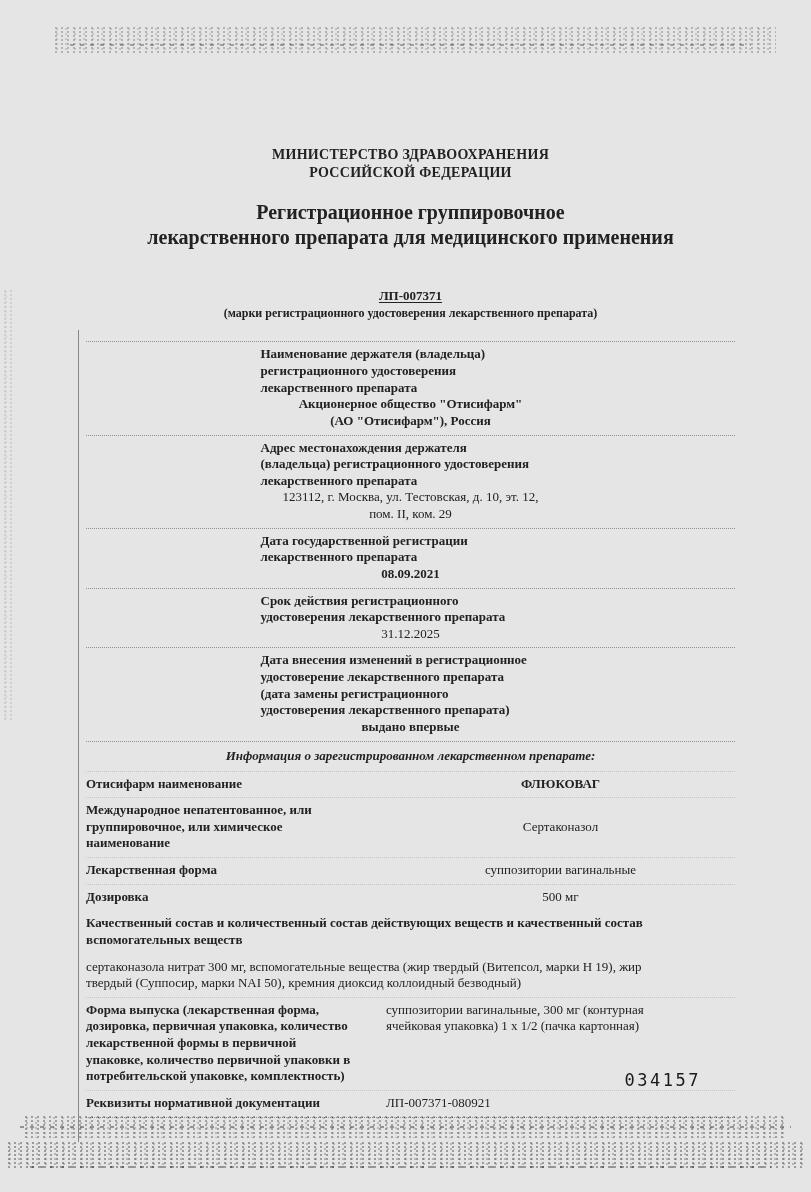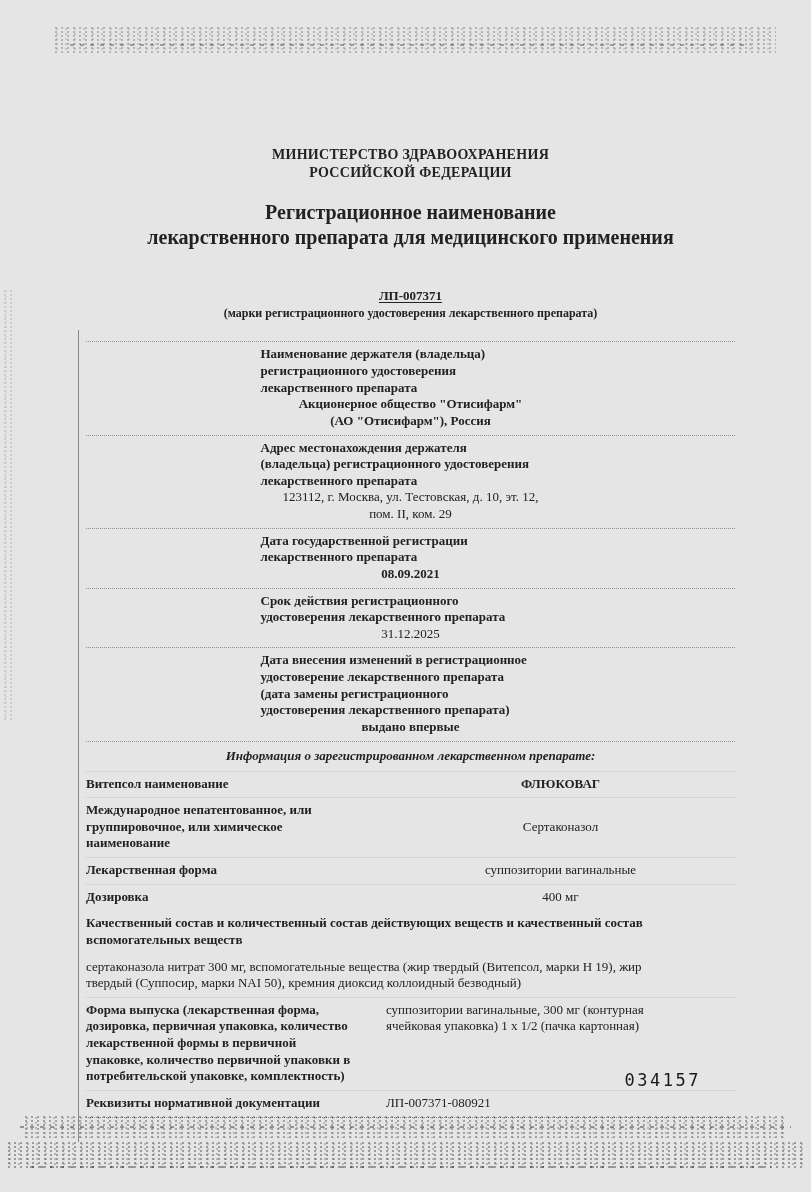--- a/index.html
+++ b/index.html
@@ -81,21 +81,21 @@
   <div class="vline"></div>
 
   <div class="content">
 
     <div class="ministry">
       <div>МИНИСТЕРСТВО ЗДРАВООХРАНЕНИЯ</div>
       <div>РОССИЙСКОЙ ФЕДЕРАЦИИ</div>
     </div>
 
     <div class="doc-title">
-      <div>Регистрационное наименование</div>
+      <div>Регистрационное группировочное</div>
       <div>лекарственного препарата для медицинского применения</div>
     </div>
 
     <div class="reg-number">ЛП-007371</div>
     <div class="reg-caption">(марки регистрационного удостоверения лекарственного препарата)</div>
 
     <div class="tbl tbl1">
       <div class="row">
         <div class="row-label">Наименование держателя (владельца)
 регистрационного удостоверения
@@ -126,36 +126,36 @@
 (дата замены регистрационного
 удостоверения лекарственного препарата)</div>
         <div class="row-value v-bold">выдано впервые</div>
       </div>
     </div>
 
     <div class="info-heading">Информация о зарегистрированном лекарственном препарате:</div>
 
     <div class="tbl2">
       <div class="row">
-        <div class="row-label">Витепсол наименование</div>
+        <div class="row-label">Отисифарм наименование</div>
         <div class="row-value v-bold">ФЛЮКОВАГ</div>
       </div>
       <div class="row">
         <div class="row-label">Международное непатентованное, или
 группировочное, или химическое
 наименование</div>
         <div class="row-value">Сертаконазол</div>
       </div>
       <div class="row">
         <div class="row-label">Лекарственная форма</div>
         <div class="row-value">суппозитории вагинальные</div>
       </div>
       <div class="row">
         <div class="row-label">Дозировка</div>
-        <div class="row-value">400 мг</div>
+        <div class="row-value">500 мг</div>
       </div>
 
       <div class="fullrow bold">Качественный состав и количественный состав действующих веществ и качественный состав
 вспомогательных веществ</div>
       <div class="fullrow">сертаконазола нитрат 300 мг, вспомогательные вещества (жир твердый (Витепсол, марки Н 19), жир
 твердый (Суппосир, марки NAI 50), кремния диоксид коллоидный безводный)</div>
 
       <div class="row top">
         <div class="row-label">Форма выпуска (лекарственная форма,
 дозировка, первичная упаковка, количество

